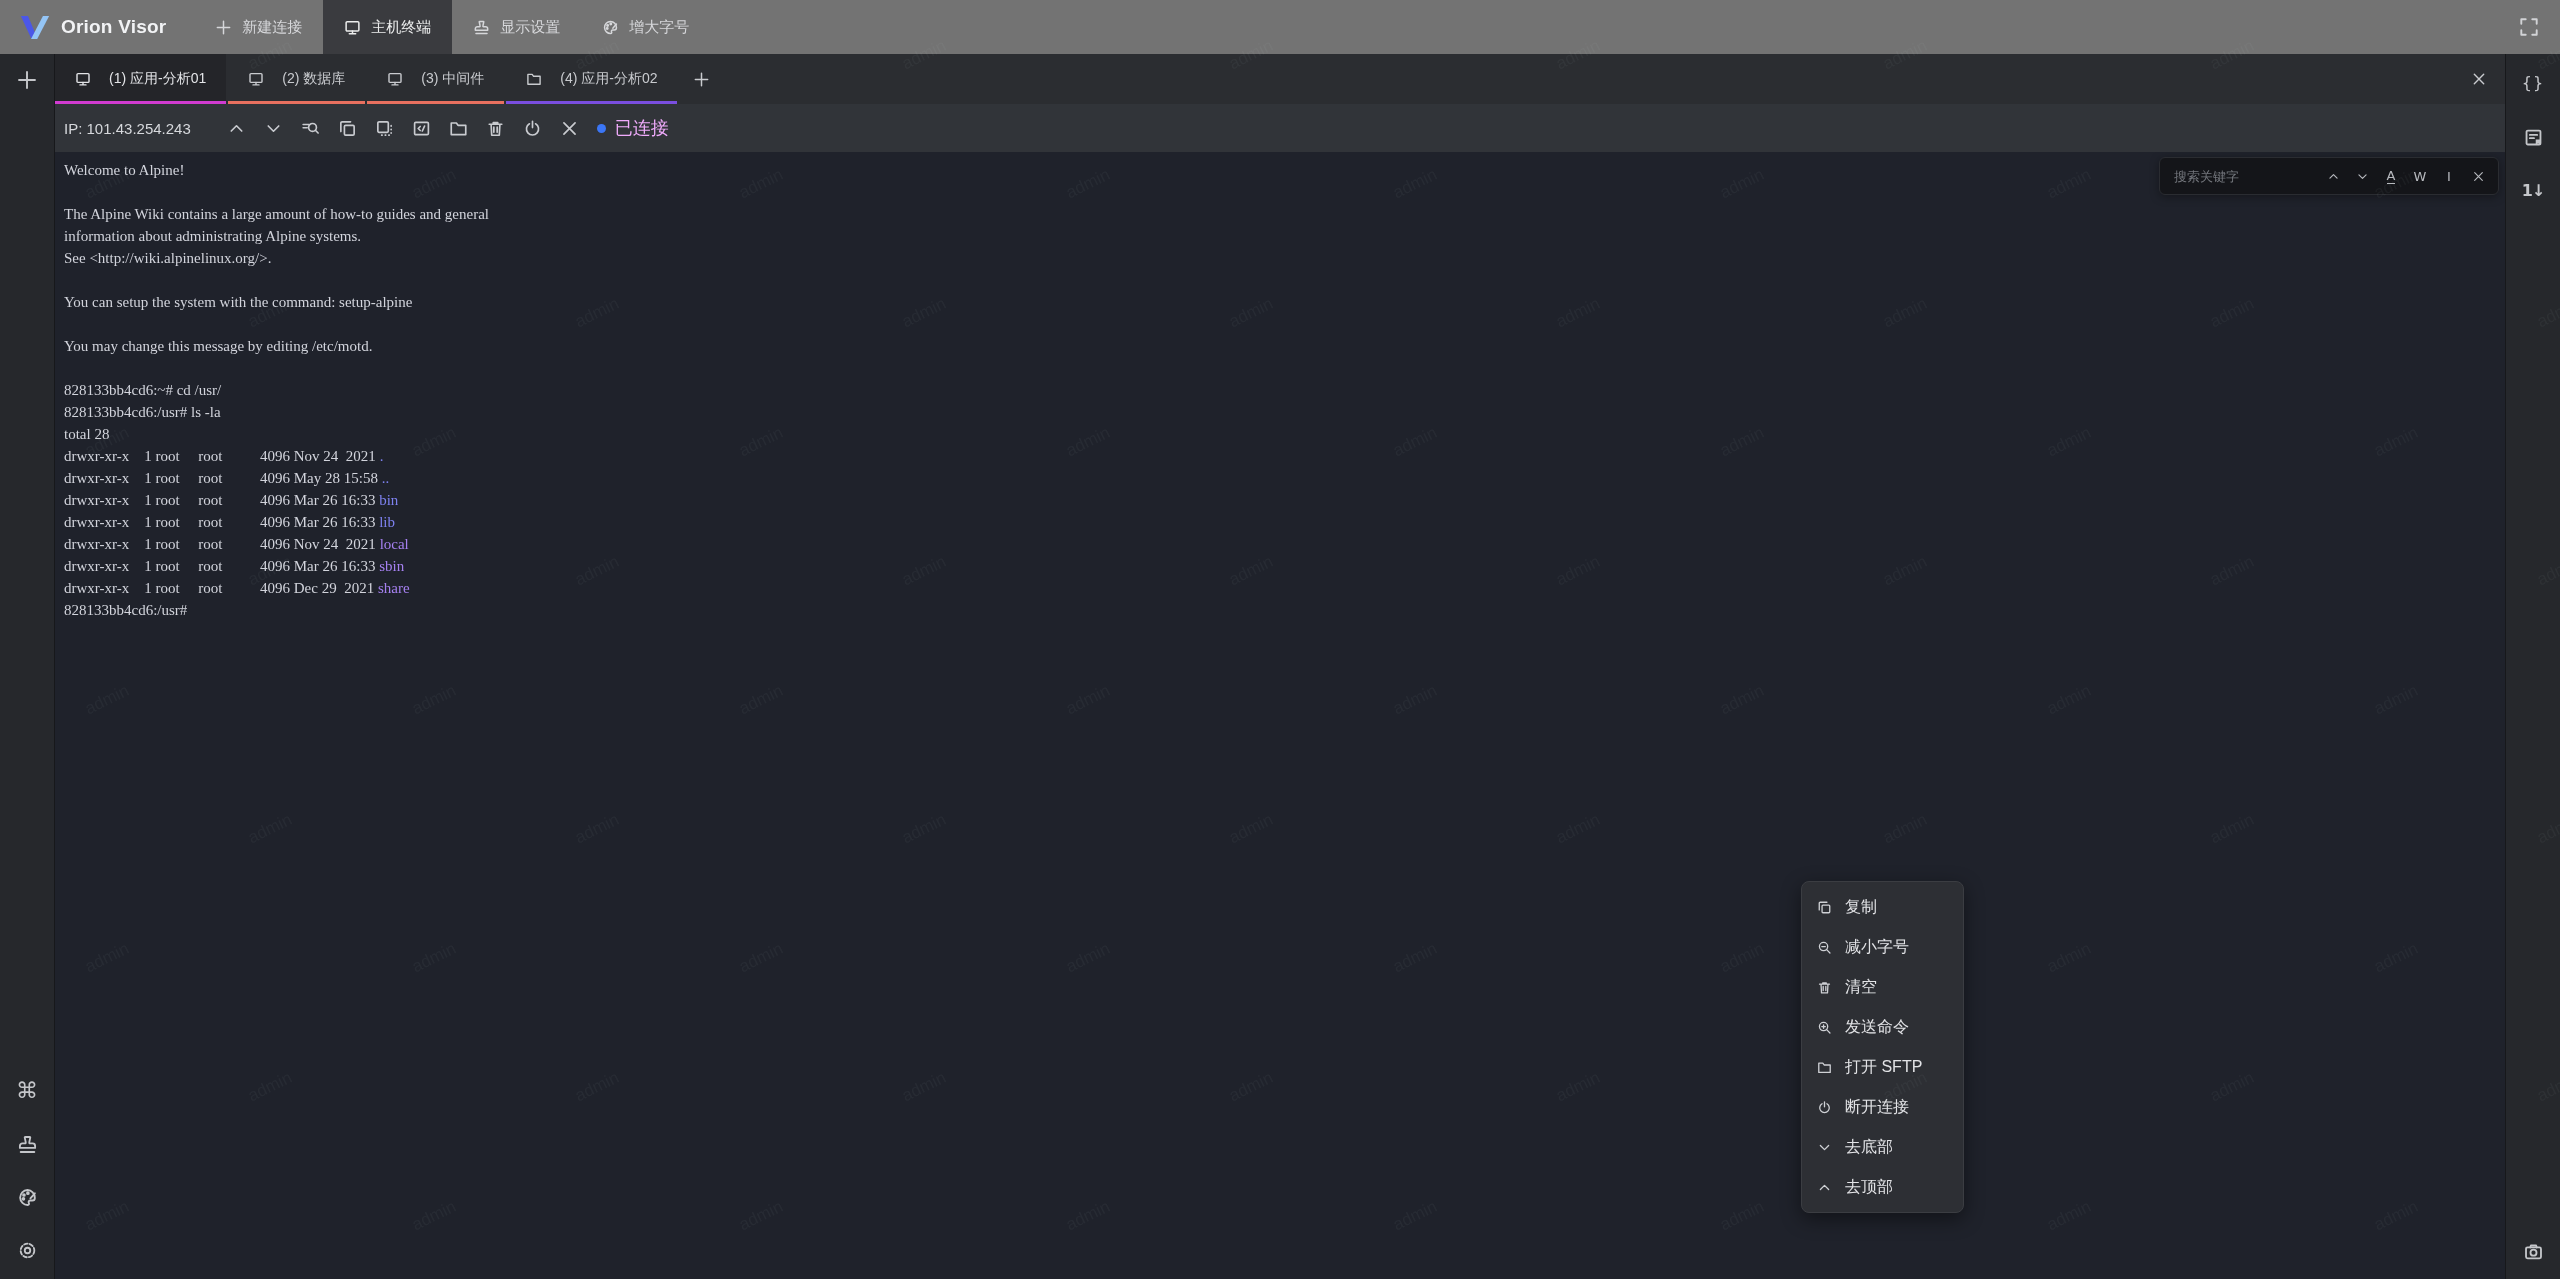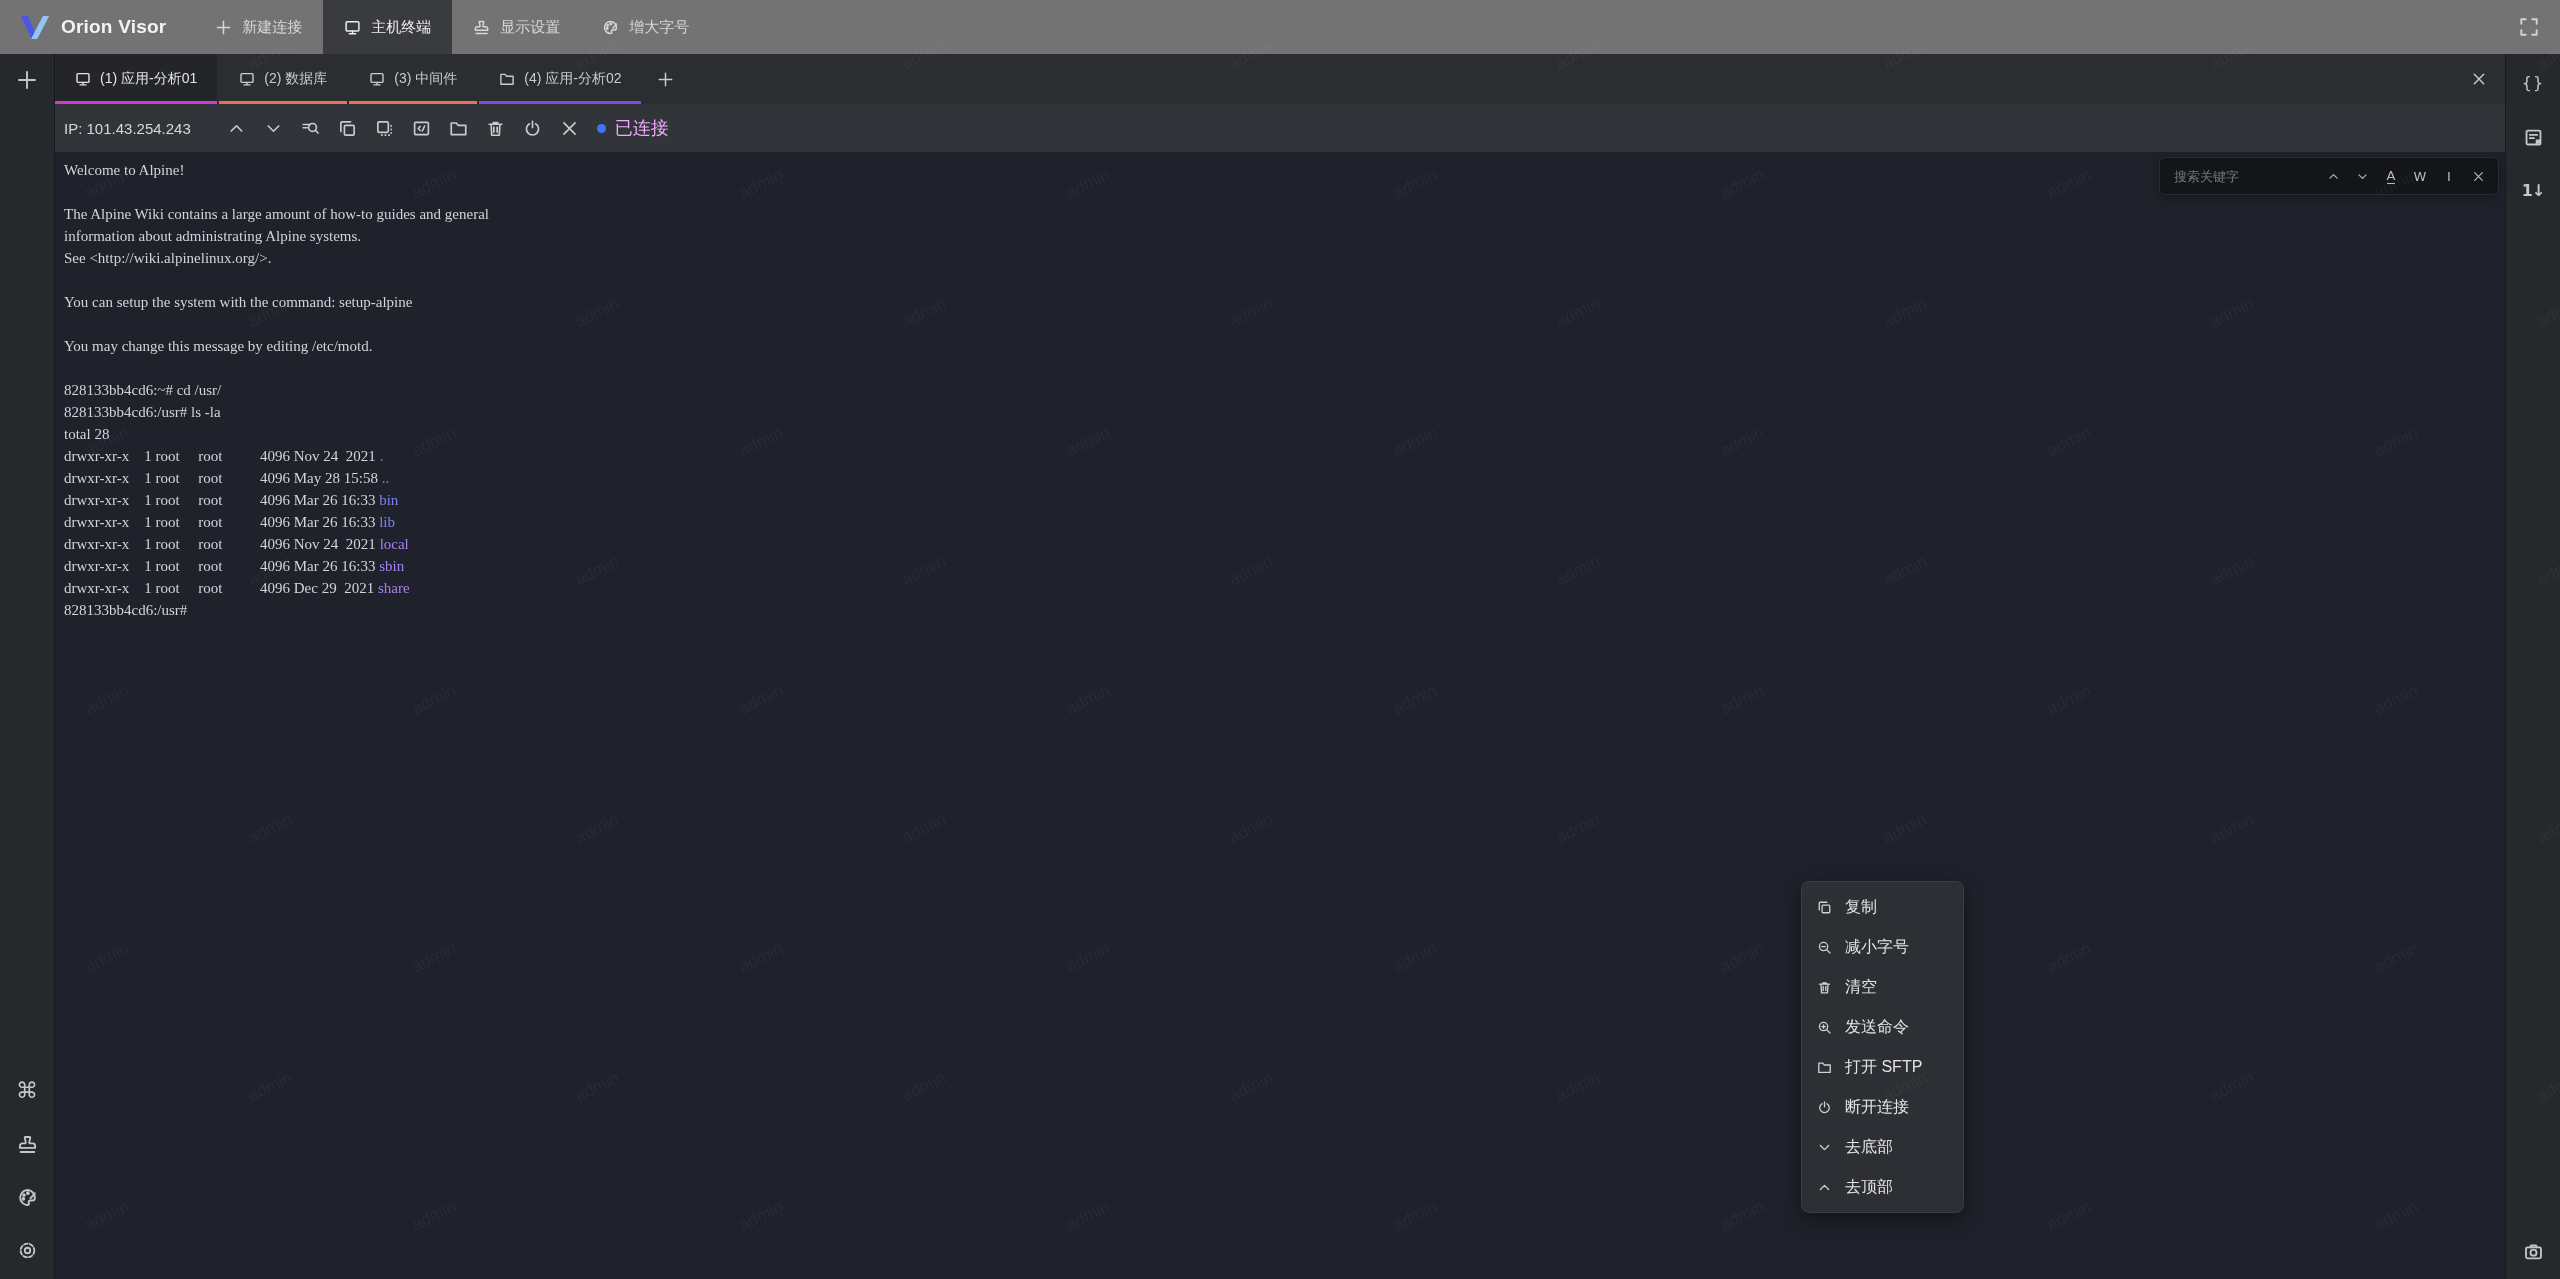--- a/index.html
+++ b/index.html
@@ -37,21 +37,21 @@
   #right-side-top{padding-top:17px;display:flex;flex-direction:column;gap:30px;align-items:center}
   #right-side-bottom{margin-top:auto;display:flex;flex-direction:column;padding-bottom:16px;align-items:center}
   [data-name="command-icon"]{font-size:22px}
   [data-name="braces-icon"]{font-size:16px;letter-spacing:1px}
   [data-name="updown-icon"]{font-size:16px;letter-spacing:-1px;font-weight:bold}
 
   .center{flex:1;display:flex;flex-direction:column;min-width:0}
 
   
   .tabbar{height:50px;background:#2b2d31;display:flex;align-items:stretch}
-  .tab{position:relative;display:flex;align-items:center;gap:9px;padding:0 20px;font-size:14px;color:#c9cbcf;margin-right:2px;cursor:pointer;white-space:nowrap}
+  .tab{position:relative;display:flex;align-items:center;gap:18px;padding:0 20px;font-size:14px;color:#c9cbcf;margin-right:2px;cursor:pointer;white-space:nowrap}
   .tab.active{background:#242529;color:#e4e5e8}
   .tab .icon{width:16px;height:16px}
   .tab .underline{position:absolute;left:0;right:0;bottom:0;height:3px}
   #newtab-btn{align-self:center;margin-left:14px;width:18px;height:18px;background:none;border:none;color:#c9cbcf;padding:0;cursor:pointer}
   #newtab-btn .icon{width:17px;height:17px}
   #tabbar-close{margin-left:auto;align-self:center;margin-right:17px;width:17px;height:17px;background:none;border:none;color:#c9cbcf;padding:0;cursor:pointer}
   #tabbar-close .icon{width:16px;height:16px}
 
   
   .toolbar{height:48px;background:#313439;display:flex;align-items:center;padding:0 16px 0 9px}

